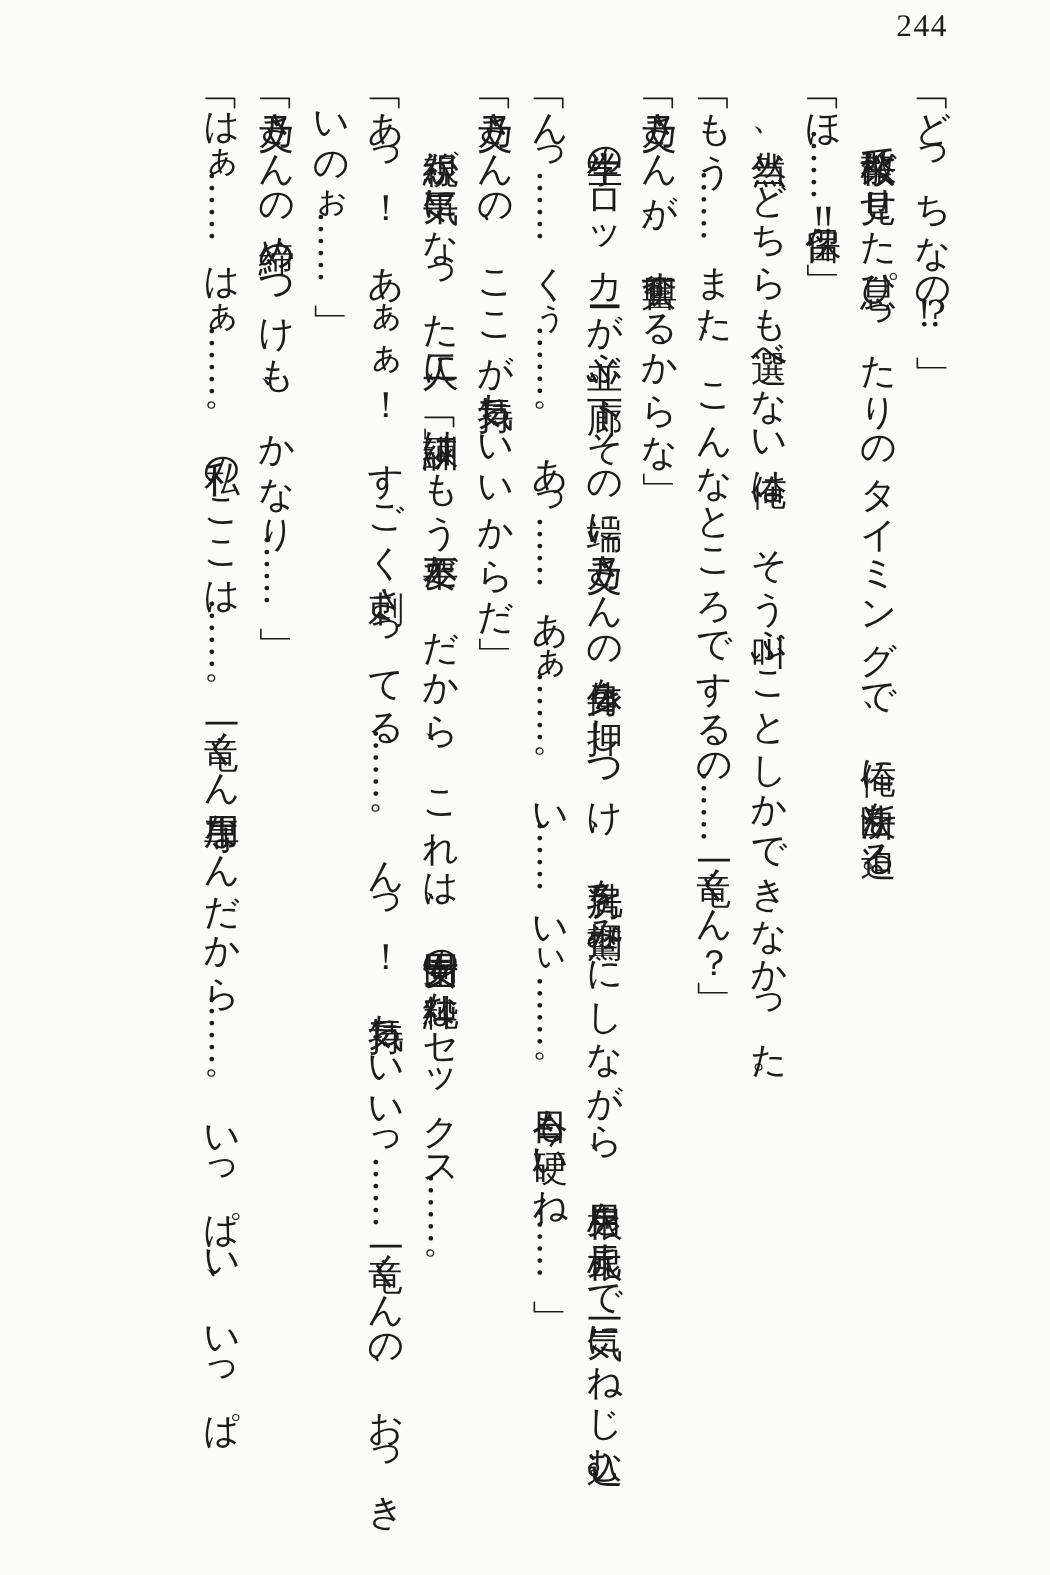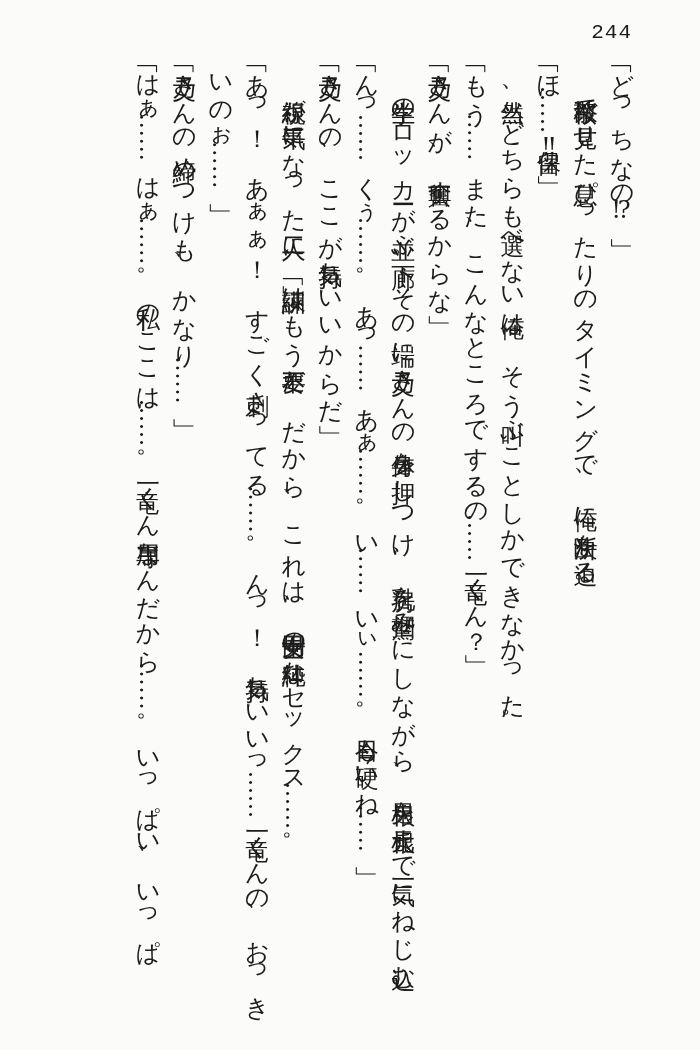--- a/index.html
+++ b/index.html
@@ -15,22 +15,21 @@
     font-family: "DejaVu Serif", "Liberation Serif", serif;
     color: #1c1c1c;
   }
   .page-number {
     position: absolute;
     top: 5px;
     right: 68px;
     font-size: 21px;
     letter-spacing: 1px;
     color: #1c1c1c;
-    font-family: Liberation Mono, monospace;
-    margin-top: 16px;
+    font-family: Liberation Serif, serif;
   }
   .text-area {
     position: absolute;
     top: 58px;
     right: 60px;
     height: 968px;
     width: 584px;
     writing-mode: vertical-rl;
     text-orientation: mixed;
     font-size: 24px;

